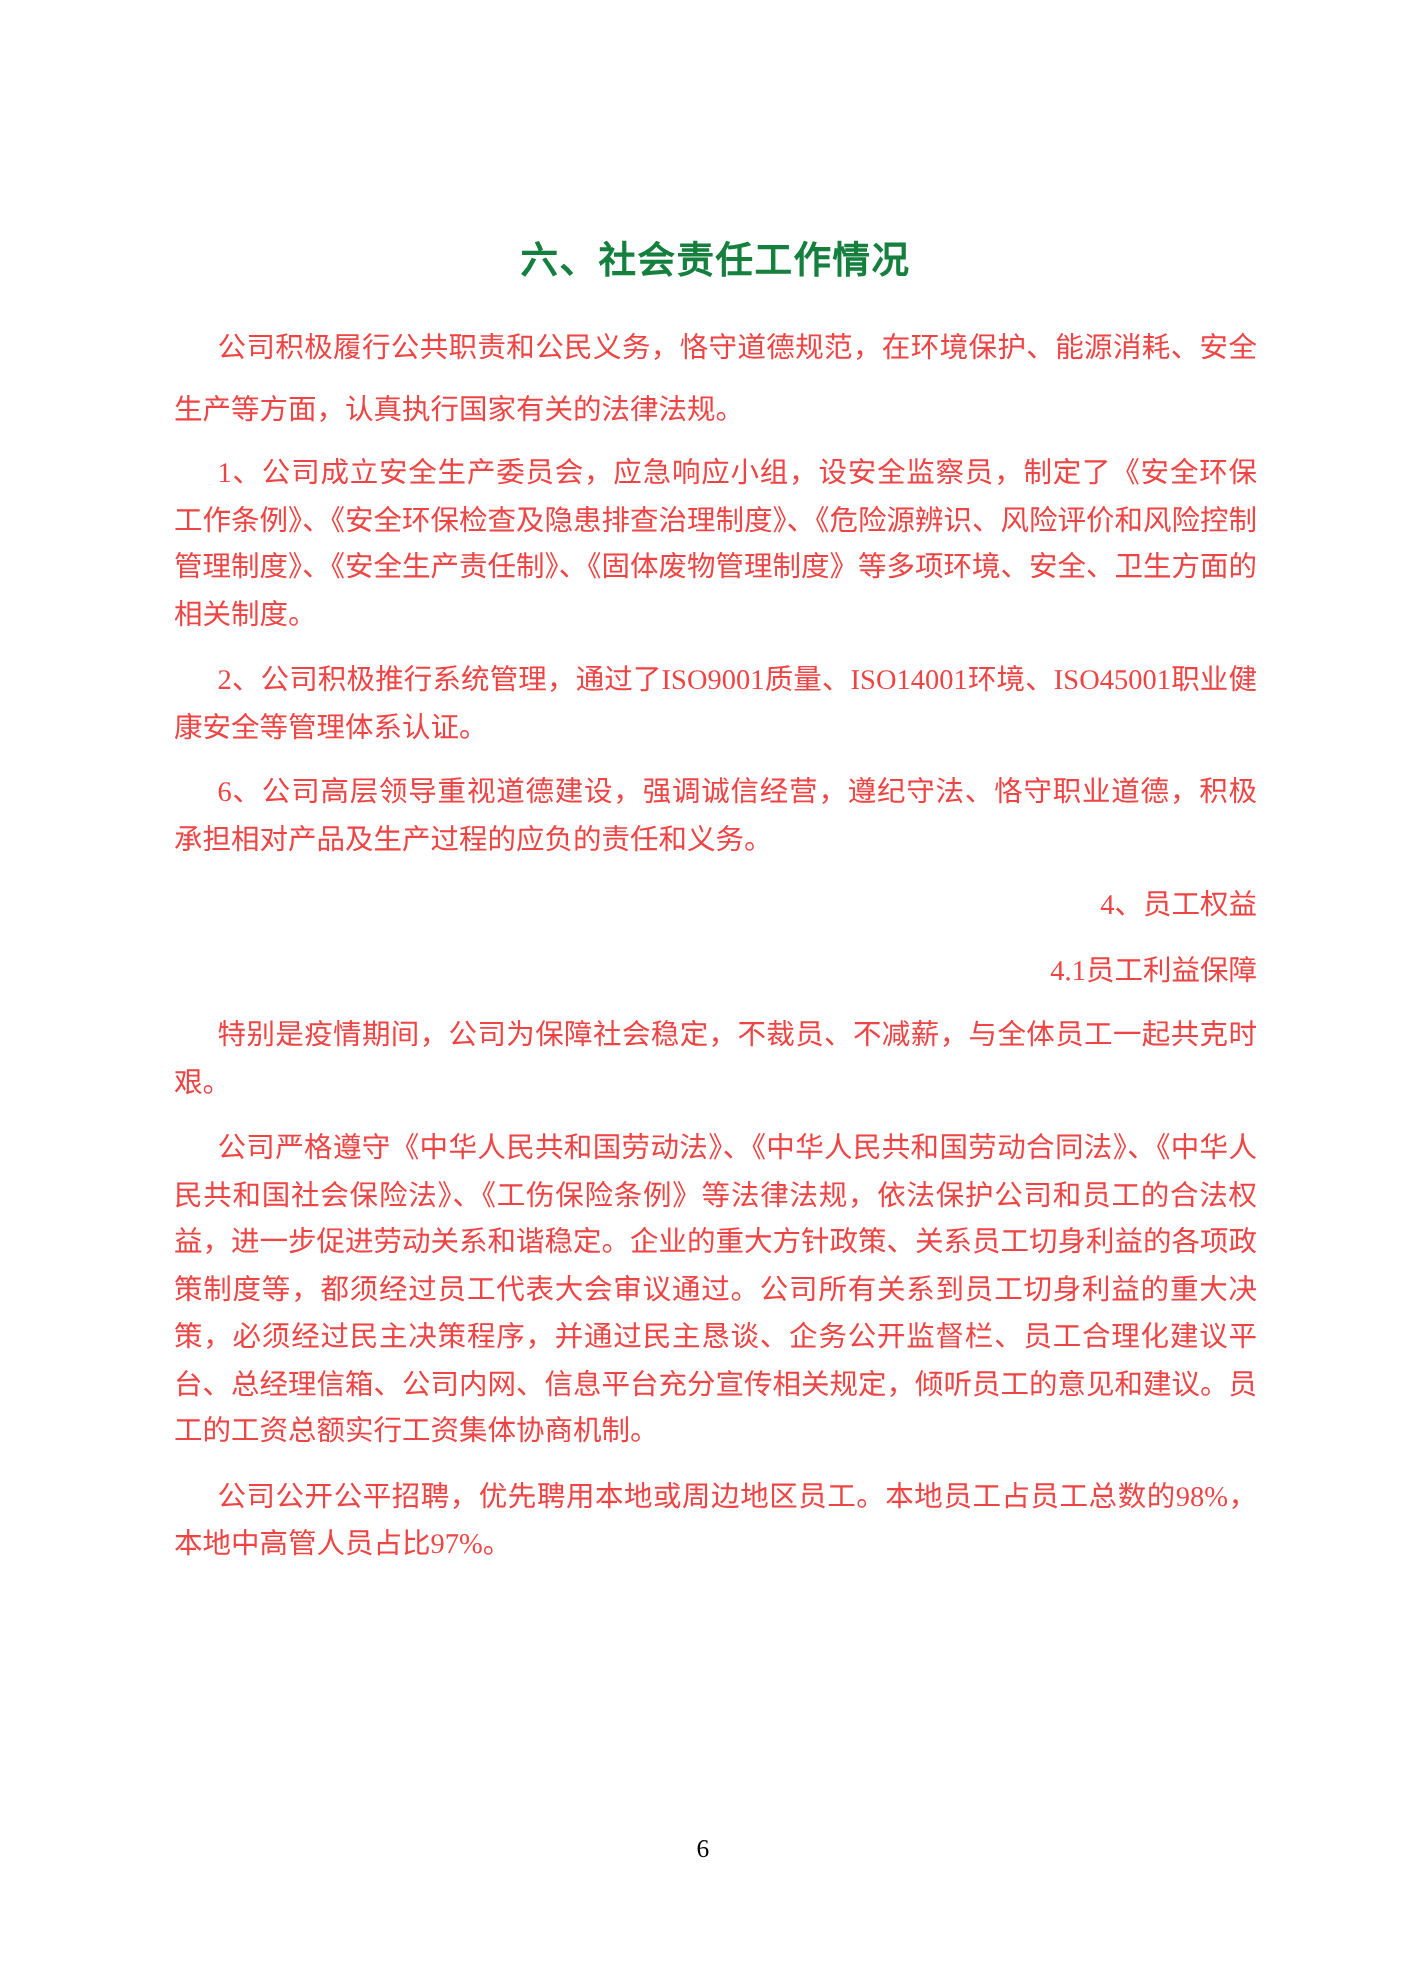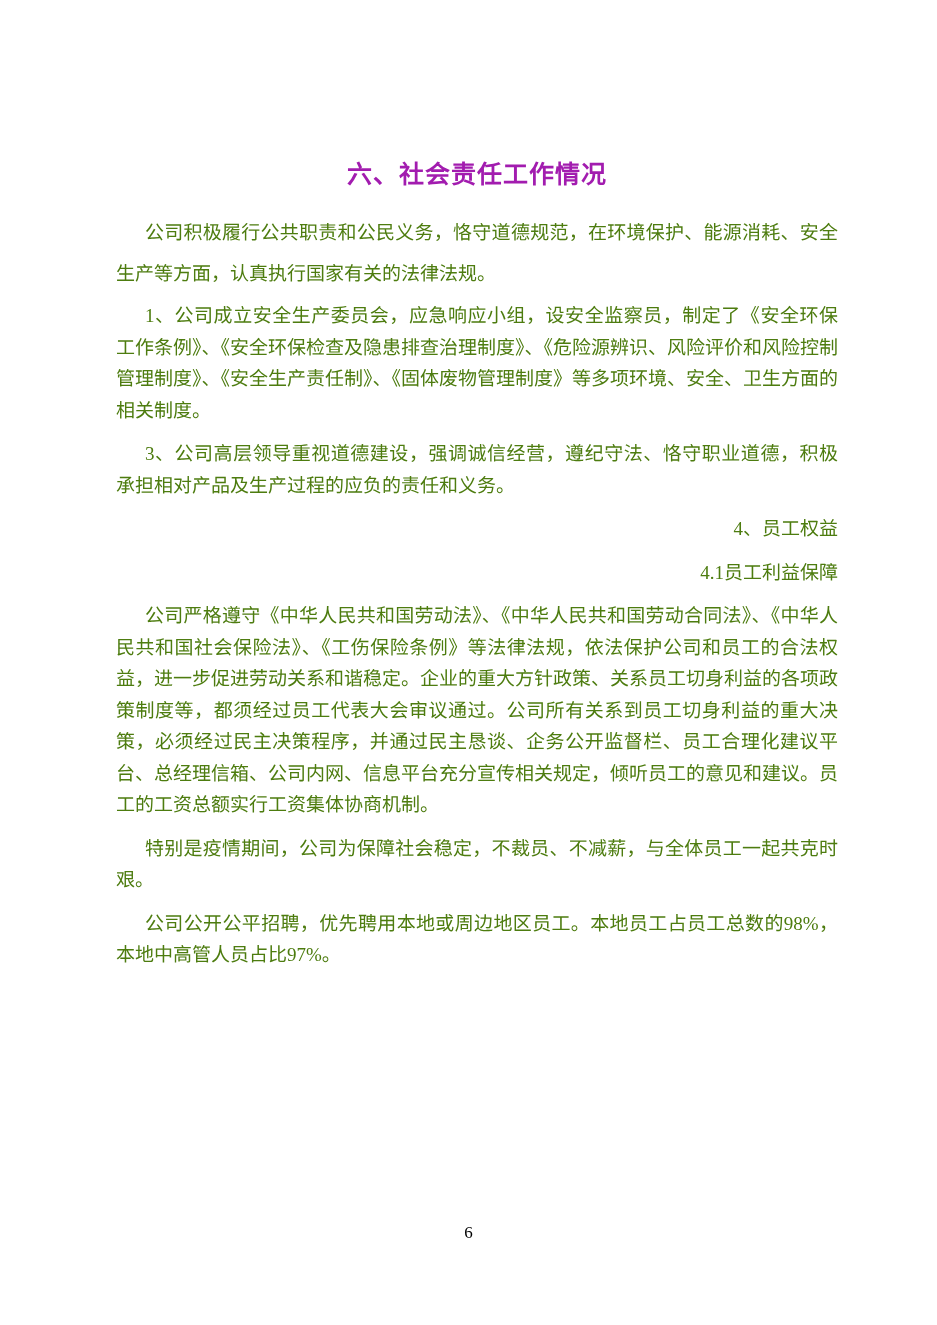--- a/index.html
+++ b/index.html
@@ -25,30 +25,30 @@
     width: 722px;
   }
   .doc-title {
     margin: 0 0 22px 0;
     text-align: center;
     font-family: "Liberation Sans", "DejaVu Sans", sans-serif;
     font-weight: bold;
     font-size: 25px;
     line-height: 32px;
     letter-spacing: 1px;
-    color: #a21caf;
+    color: #15803d;
   }
   .para {
     margin: 0 0 12px 0;
     font-size: 19px;
     line-height: 31.5px;
     text-align: justify;
     text-indent: 29px;
     word-break: break-all;
-    color: #4d7c0f;
+    color: #ef4444;
   }
   .para.first-para {
     line-height: 41px;
     margin-bottom: 6px;
   }
   .para.section-heading {
     text-align: right;
   }
   .page-number {
     position: absolute;
@@ -66,30 +66,31 @@
 
 <div class="page">
   <div class="content">
 
     <h1 class="doc-title">六、社会责任工作情况</h1>
 
     <p class="para first-para">公司积极履行公共职责和公民义务，恪守道德规范，在环境保护、能源消耗、安全生产等方面，认真执行国家有关的法律法规。</p>
 
     <p class="para">1、公司成立安全生产委员会，应急响应小组，设安全监察员，制定了《安全环保工作条例》、《安全环保检查及隐患排查治理制度》、《危险源辨识、风险评价和风险控制管理制度》、《安全生产责任制》、《固体废物管理制度》等多项环境、安全、卫生方面的相关制度。</p>
 
+    <p class="para">2、公司积极推行系统管理，通过了ISO9001质量、ISO14001环境、ISO45001职业健康安全等管理体系认证。</p>
 
-    <p class="para">3、公司高层领导重视道德建设，强调诚信经营，遵纪守法、恪守职业道德，积极承担相对产品及生产过程的应负的责任和义务。</p>
+    <p class="para">6、公司高层领导重视道德建设，强调诚信经营，遵纪守法、恪守职业道德，积极承担相对产品及生产过程的应负的责任和义务。</p>
 
     <p class="para section-heading">4、员工权益</p>
 
     <p class="para section-heading">4.1员工利益保障</p>
 
+    <p class="para">特别是疫情期间，公司为保障社会稳定，不裁员、不减薪，与全体员工一起共克时艰。</p>
+
     <p class="para">公司严格遵守《中华人民共和国劳动法》、《中华人民共和国劳动合同法》、《中华人民共和国社会保险法》、《工伤保险条例》等法律法规，依法保护公司和员工的合法权益，进一步促进劳动关系和谐稳定。企业的重大方针政策、关系员工切身利益的各项政策制度等，都须经过员工代表大会审议通过。公司所有关系到员工切身利益的重大决策，必须经过民主决策程序，并通过民主恳谈、企务公开监督栏、员工合理化建议平台、总经理信箱、公司内网、信息平台充分宣传相关规定，倾听员工的意见和建议。员工的工资总额实行工资集体协商机制。</p>
-
-    <p class="para">特别是疫情期间，公司为保障社会稳定，不裁员、不减薪，与全体员工一起共克时艰。</p>
 
 
 
     <p class="para">公司公开公平招聘，优先聘用本地或周边地区员工。本地员工占员工总数的98%，本地中高管人员占比97%。</p>
 
   </div>
 
   <div class="page-number">6</div>
 </div>
 

